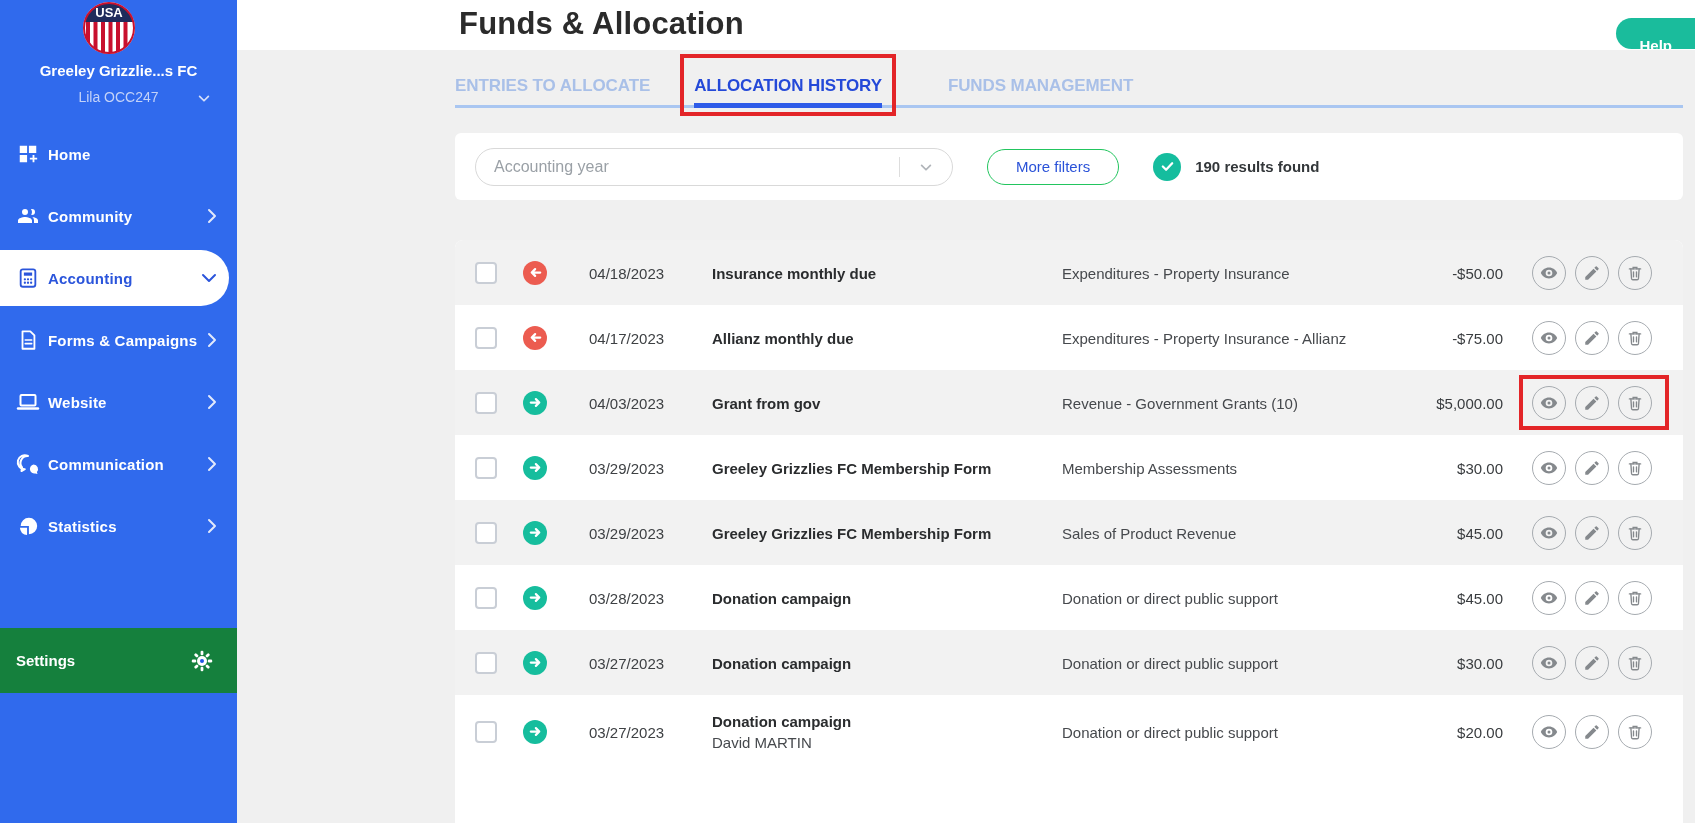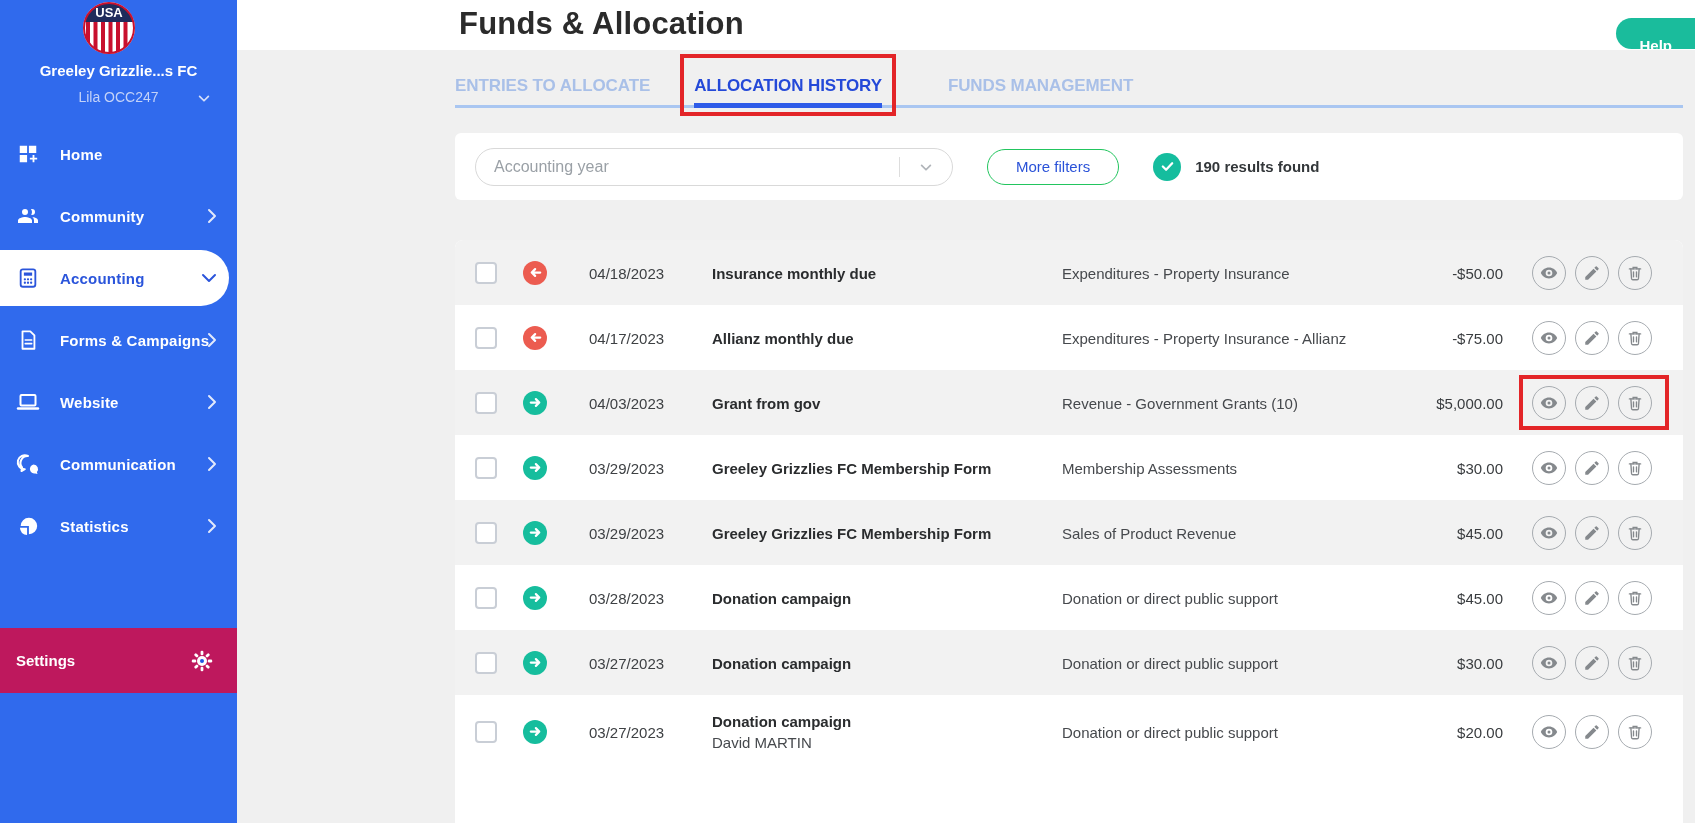--- a/index.html
+++ b/index.html
@@ -8,28 +8,28 @@
   
   .sidebar { position:absolute; left:0; top:0; width:237px; height:823px; background:#306aed; color:#fff; }
   .org { position:relative; height:123px; text-align:center; }
   .org-logo { position:absolute; left:82px; top:1px; width:54px; height:54px; }
   .org-name { position:absolute; top:62px; width:100%; font-size:15px; font-weight:bold; color:#fff; }
   .org-sub { position:absolute; top:89px; width:100%; font-size:14px; color:#c3d2f8; }
   .org-chevron { position:absolute; right:26px; top:92px; color:#d4def9; }
   .nav { position:absolute; top:123px; left:0; width:237px; }
   .nav-item { position:relative; height:62px; display:flex; align-items:center; cursor:pointer; }
   .nav-icon { width:24px; height:24px; margin-left:16px; display:flex; align-items:center; justify-content:center; color:#fff; flex:none; }
-  .nav-label { margin-left:20px; font-size:15px; font-weight:bold; color:#fff; letter-spacing:.2px; }
+  .nav-label { margin-left:8px; font-size:15px; font-weight:bold; color:#fff; letter-spacing:.2px; }
   .nav-chevron { position:absolute; right:20px; top:50%; transform:translateY(-50%); color:#e2e9fb; display:flex; }
   .nav-item.active { }
   .nav-item.active .pill { position:absolute; left:0; top:3px; width:229px; height:56px; background:#fff; border-radius:0 28px 28px 0; }
   .nav-item.active .nav-icon, .nav-item.active .nav-chevron { color:#2b55db; z-index:1; }
   .nav-item.active .nav-label { color:#2b55db; z-index:1; }
   .nav-icon, .nav-label { position:relative; z-index:1; }
-  .settings-bar { position:absolute; left:0; top:628px; width:237px; height:65px; background:#be185d; display:flex; align-items:center; cursor:pointer; }
+  .settings-bar { position:absolute; left:0; top:628px; width:237px; height:65px; background:#15803d; display:flex; align-items:center; cursor:pointer; }
   .settings-label { margin-left:16px; font-size:15px; font-weight:bold; color:#fff; }
   .settings-gear { position:absolute; right:24px; top:50%; transform:translateY(-50%); color:#fff; display:flex; }
 
   
   .topbar { position:absolute; left:237px; top:0; width:1458px; height:50px; background:#fff; }
   .page-title { position:absolute; left:222px; top:0; line-height:48px; font-size:31px; font-weight:800; color:#2b2b2b; letter-spacing:.2px; }
   .help-btn { position:absolute; right:0; top:18px; height:31px; line-height:31px; padding:12px 23px; background:#1abc9c; color:#fff; font-size:15px; font-weight:bold; border:none; border-radius:16px 0 0 16px; cursor:pointer; }
 
   
   .main { position:absolute; left:237px; top:50px; width:1458px; height:773px; background:#f0f0f0; }

